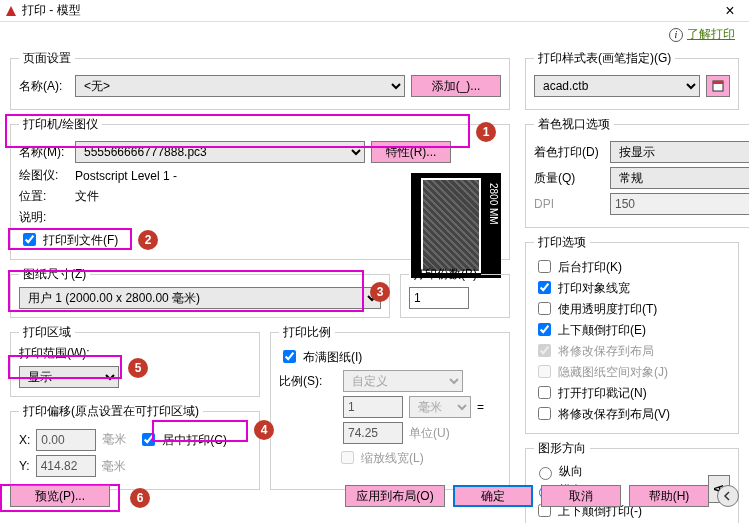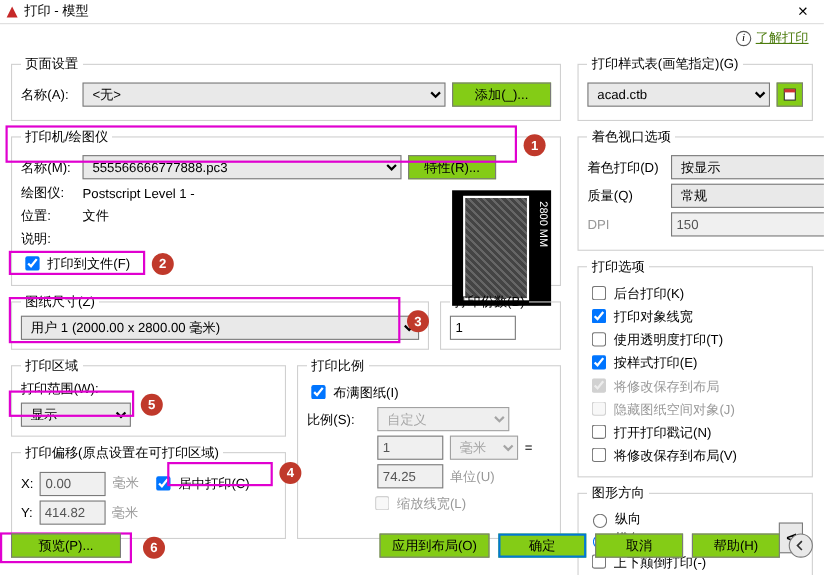--- a/index.html
+++ b/index.html
@@ -11,21 +11,21 @@
   .content { position: absolute; top: 22px; left: 0; right: 0; bottom: 0; padding: 6px 10px; }
   .link { color: #4d7c0f; text-decoration: underline; cursor: pointer; }
   fieldset { border: 1px solid #d0d0d0; margin: 0 0 6px 0; padding: 4px 8px 8px 8px; position: relative; }
   fieldset > legend { padding: 0 4px; margin-top: 48px; }
   .row { display: flex; align-items: center; margin: 4px 0; gap: 6px; }
   .lbl { min-width: 50px; }
   .lbl-w { min-width: 58px; }
   select, input[type=text] { height: 22px; border: 1px solid #7a7a7a; padding: 0 4px; background: #fff; }
   select { background: #e9e9e9; }
   input[readonly] { background: #f0f0f0; color: #555; }
-  .btn { height: 22px; border: 1px solid #7a7a7a; background: #84cc16; padding: 0 10px; cursor: pointer; display: inline-flex; align-items: center; justify-content: center; }
+  .btn { height: 22px; border: 1px solid #7a7a7a; background: #f9a8d4; padding: 0 10px; cursor: pointer; display: inline-flex; align-items: center; justify-content: center; }
   .btn.primary { border: 2px solid #0078d7; }
   .hl-box { border: 2px solid #e000d0; position: absolute; pointer-events: none; }
   .badge { width: 20px; height: 20px; border-radius: 50%; background: #c0392b; color: #fff; font-weight: bold; display: flex; align-items: center; justify-content: center; position: absolute; font-size: 12px; }
   .preview-thumb { width: 90px; height: 105px; background: #000; position: relative; }
   .preview-thumb::before { content:""; position:absolute; left:10px; top:5px; right:20px; bottom:5px; border:2px solid #fff; background: repeating-linear-gradient(45deg,#666,#666 2px,#444 2px,#444 5px); }
   .dim-v { position:absolute; right:2px; top:10px; color:#fff; writing-mode: vertical-rl; font-size:10px; }
   .left-col { position:absolute; left:10px; top:28px; width:500px; }
   .right-col { position:absolute; right:10px; top:28px; width:214px; }
   .top-link { position:absolute; right:14px; top:4px; display:flex; align-items:center; gap:4px; }
   .info-icon { width:14px; height:14px; border:1px solid #555; border-radius:50%; display:inline-flex; align-items:center; justify-content:center; font-size:10px; font-style:italic; font-family:serif; }
@@ -201,21 +201,21 @@
       <div class="chk">
           <input type="checkbox" checked="" style="">
           <span>打印对象线宽</span>
         </div>
       <div class="chk">
           <input type="checkbox" style="">
           <span>使用透明度打印(T)</span>
         </div>
       <div class="chk">
           <input type="checkbox" checked="" style="">
-          <span>按样式打印(E)</span>
+          <span>上下颠倒打印(E)</span>
         </div>
       <div class="chk">
           <input type="checkbox" checked="" disabled="" style="">
           <span class="dis">将修改保存到布局</span>
         </div>
       <div class="chk">
           <input type="checkbox" disabled="" style="">
           <span class="dis">隐藏图纸空间对象(J)</span>
         </div>
       <div class="chk">

